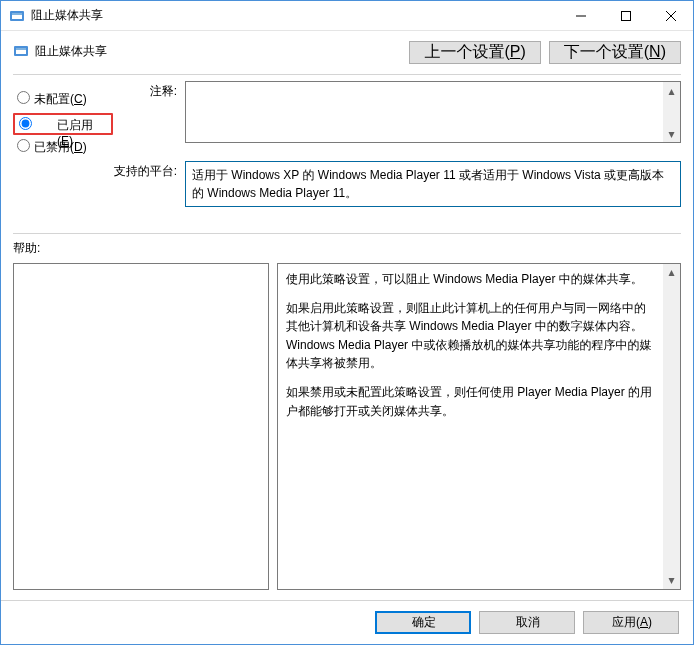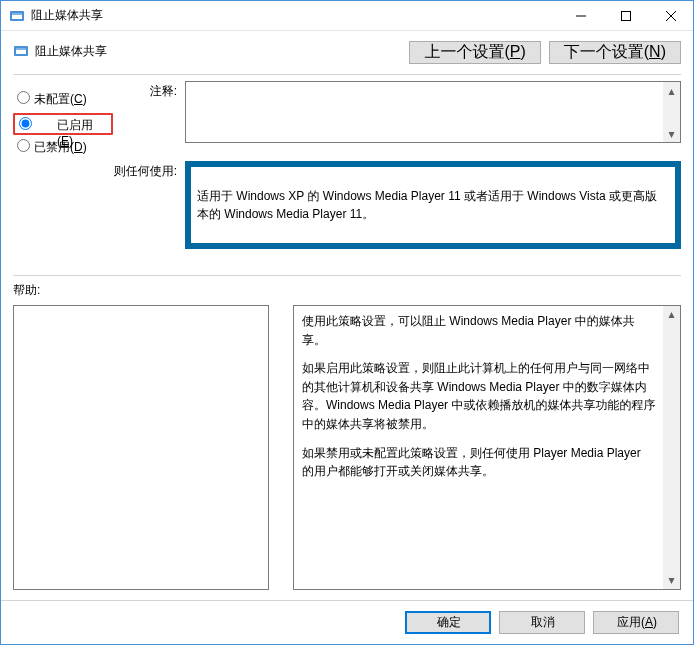--- a/index.html
+++ b/index.html
@@ -29,37 +29,37 @@
   .radio-row { display:flex; align-items:flex-start; height:22px; margin:2px 0; padding:2px 4px; }
   .radio-row input { margin:0 4px 0 0; }
   .highlighted { border:2px solid #e53935; border-radius:1px;gap:21px; }
 
   .fields { flex:1; }
   .field-row { display:flex; margin-bottom:18px; }
   .flabel { width:72px; text-align:right; padding-right:8px; padding-top:2px; }
   .commentbox { flex:1; height:62px; border:1px solid #7a7a7a; background:#fff; position:relative; }
   .commentbox .sb { position:absolute; right:0; top:0; bottom:0; width:17px; background:#f0f0f0; display:flex; flex-direction:column; justify-content:space-between; }
   .sbarrow { height:17px; display:flex; align-items:center; justify-content:center; color:#606060; }
-  .platbox { flex:1; min-height:40px; border:6px solid #0369a1; background:#fff; padding:20px 6px; line-height:1.5; }
+  .platbox { flex:1; min-height:40px; border:1px solid #0369a1; background:#fff; padding:4px 6px; line-height:1.5; }
 
   .divider2 { height:1px; background:#d4d4d4; margin:8px 12px 0 12px; }
 
   
   .mid-labels { display:flex; padding:6px 12px 0 12px; }
   .mid-labels .olbl { width:288px; }
   .mid-labels .hlbl { flex:1; }
-  .mid-boxes { display:flex; padding:6px 12px 0 12px; gap:24px; flex:1; min-height:0; }
+  .mid-boxes { display:flex; padding:6px 12px 0 12px; gap:8px; flex:1; min-height:0; }
   .optbox { width:256px; border:1px solid #7a7a7a; background:#fff; }
   .helpbox { flex:1; border:1px solid #7a7a7a; background:#fff; position:relative; padding:6px 24px 6px 8px; line-height:1.55; overflow:hidden; }
   .helpbox p { margin:0 0 10px 0; }
   .helpbox .sb { position:absolute; right:0; top:0; bottom:0; width:17px; background:#f0f0f0; display:flex; flex-direction:column; justify-content:space-between; }
 
   
   .footer { border-top:1px solid #d4d4d4; margin-top:10px; padding:10px 14px; display:flex; justify-content:flex-end; gap:8px; }
-  .btn { width:86px; height:23px; background:#e1e1e1; border:1px solid #adadad; font-size:12px; display:inline-flex; align-items:center; justify-content:center;padding-left:8px; }
+  .btn { width:96px; height:23px; background:#e1e1e1; border:1px solid #adadad; font-size:12px; display:inline-flex; align-items:center; justify-content:center;padding-left:8px; }
   .btn.primary { border:2px solid #0078d7; }
 
   .u { text-decoration:underline; }
 </style>
 </head>
 <body>
 
 <div class="titlebar">
   <span class="icon">
     <svg width="16" height="16" viewBox="0 0 16 16">
@@ -127,21 +127,21 @@
       <div class="flabel">注释:</div>
       <div class="commentbox">
         <span></span>
         <div class="sb">
           <div class="sbarrow">▴</div>
           <div class="sbarrow">▾</div>
         </div>
       </div>
     </div>
     <div class="field-row">
-      <div class="flabel">则任何使用:</div>
+      <div class="flabel">支持的平台:</div>
       <div class="platbox">
         <span>适用于 Windows XP 的 Windows Media Player 11 或者适用于 Windows Vista 或更高版本的 Windows Media Player 11。</span>
       </div>
     </div>
   </div>
 </div>
 <div class="divider2"></div>
 
 <div class="mid-labels">
   <div class="hlbl">帮助:</div>

